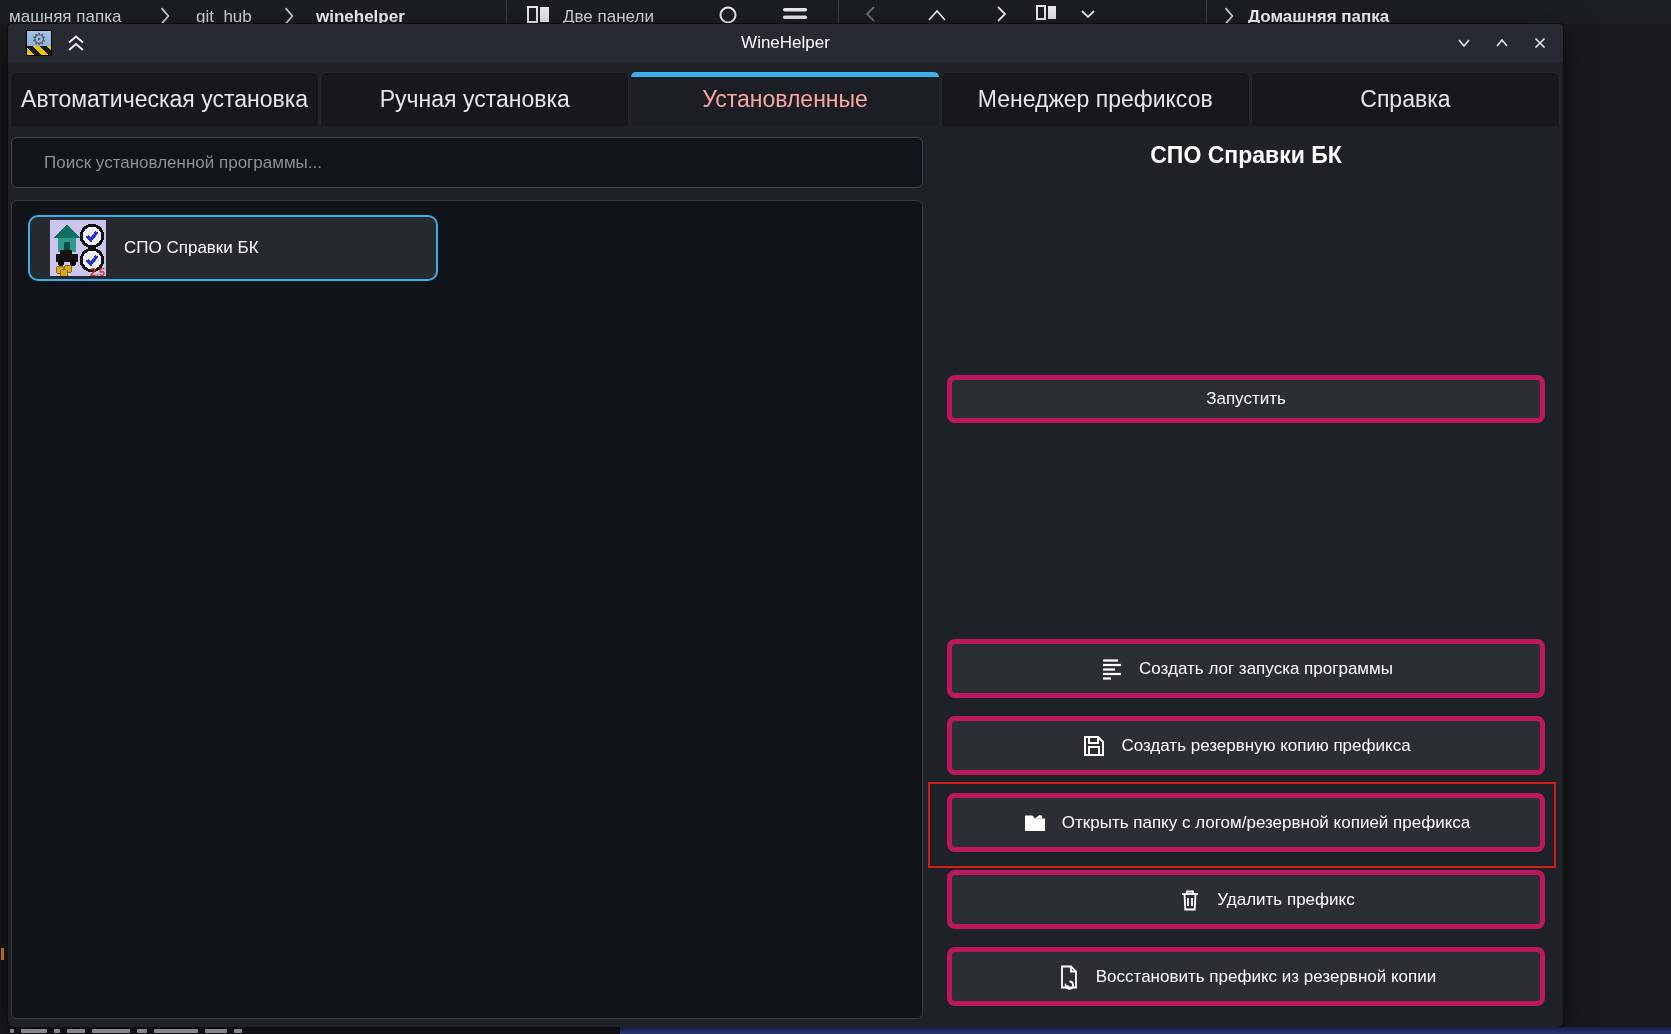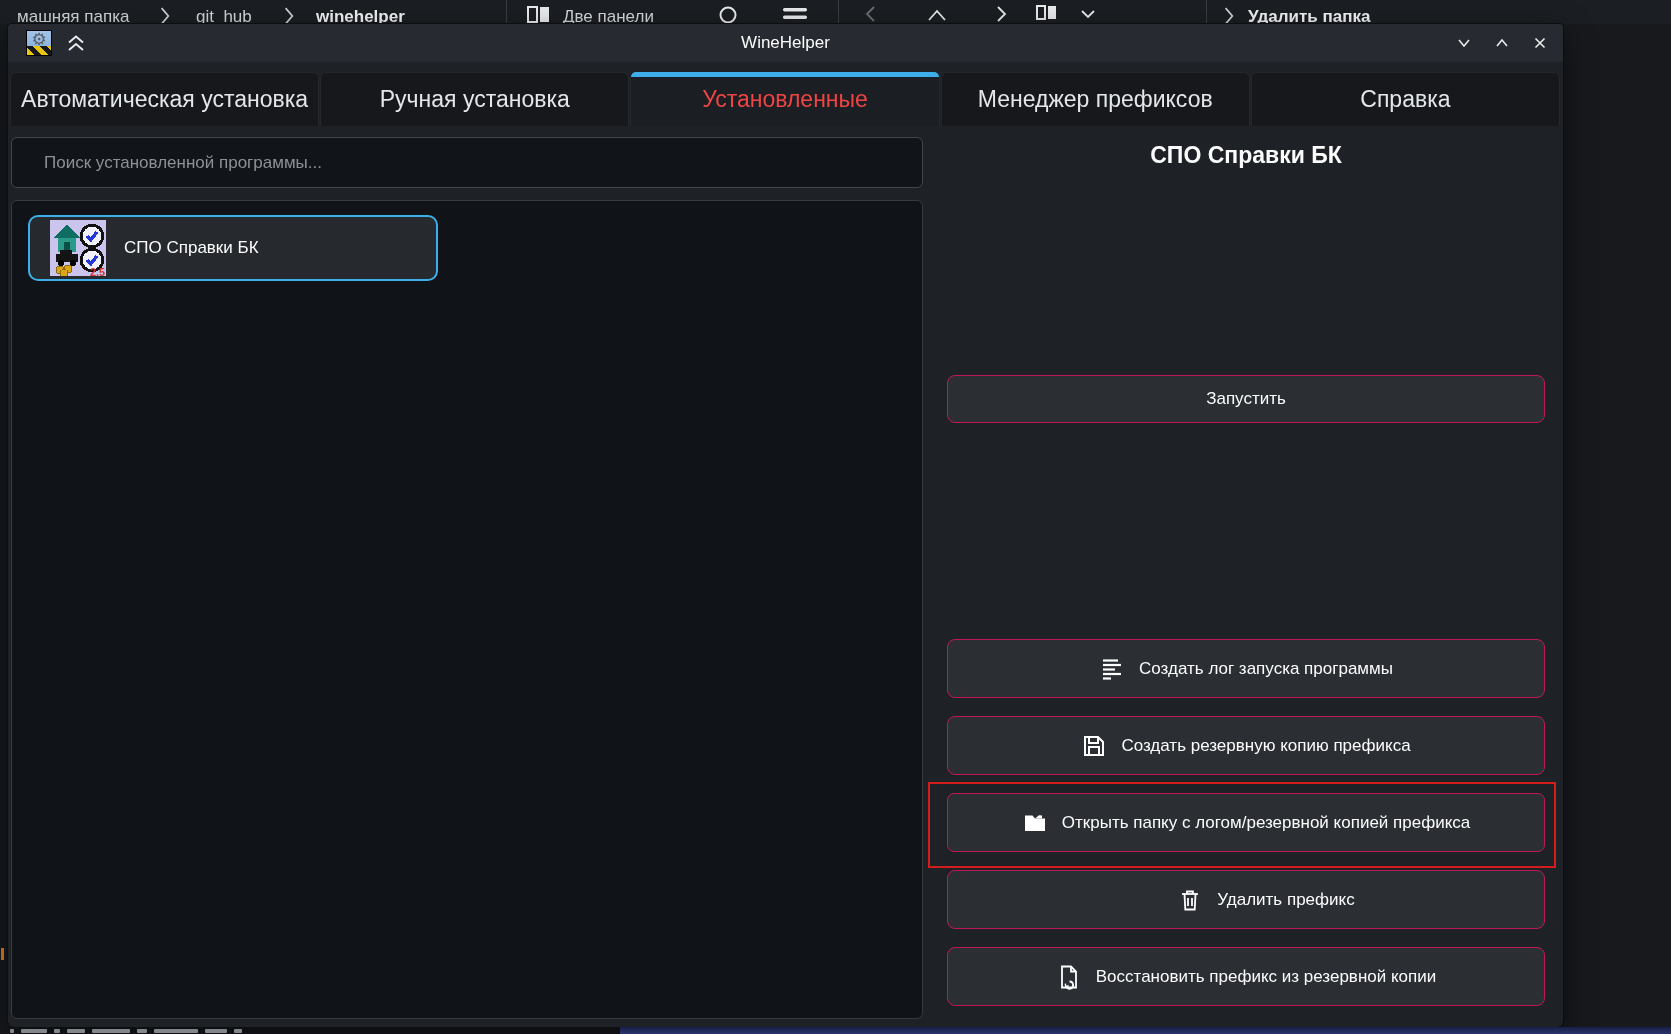--- a/index.html
+++ b/index.html
@@ -45,21 +45,21 @@
   .win-controls{position:absolute; right:14px; top:10px; display:flex; gap:20px;}
   .win-ctl{width:18px; height:18px; cursor:pointer;}
   
   .tabstrip{position:absolute; left:2px; top:48px; width:1551px; height:54px; display:flex;}
   .tab{
     flex:1; position:relative; background:#16181c; border:1px solid #24272c;
     border-bottom:none; border-radius:6px 6px 0 0; margin-right:1px;
     display:flex; align-items:center; justify-content:center;
     font-size:23px; color:#e4e7ea; cursor:pointer; box-sizing:border-box;
   }
-  .tab.active{background:#1b1e23; color:#ef4444;}
+  .tab.active{background:#1b1e23; color:#fca5a5;}
   .tab.active::before{
     content:""; position:absolute; left:0; top:-1px; width:100%; height:5px;
     background:#3daee9; border-radius:5px 5px 0 0;
   }
   
   .search-field{
     position:absolute; left:3px; top:113px; width:912px; height:51px; box-sizing:border-box;
   }
   .search-field input{
     width:100%; height:100%; box-sizing:border-box;
@@ -79,49 +79,49 @@
   }
   .program-icon{width:56px; height:56px; margin-left:20px; image-rendering:pixelated;}
   .program-label{margin-left:18px; font-size:17px; color:#fcfcfc;}
   
   .detail-title{
     position:absolute; left:939px; top:118px; width:598px; text-align:center;
     font-size:23px; font-weight:bold; color:#fcfcfc;
   }
   .btn{
     position:absolute; left:939px; width:598px; box-sizing:border-box;
-    background:#2b2f34; border:1px solid #be185d; border-radius:8px;
+    background:#2b2f34; border:5px solid #be185d; border-radius:8px;
     display:flex; align-items:center; justify-content:center; gap:14px;
     font-size:17px; color:#fcfcfc; cursor:pointer;
   }
   .btn svg{flex:0 0 auto;}
   .run-btn{top:351px; height:48px;}
   .act-0{top:615px; height:59px;}
   .act-1{top:692px; height:59px;}
-  .act-2{top:769px; height:59px;border-radius:7px;}
+  .act-2{top:769px; height:59px;}
   .act-3{top:846px; height:59px;padding-left:40px;}
   .act-4{top:923px; height:59px;text-align:center;}
   .annotation{
     position:absolute; left:920px; top:758px; width:628px; height:86px;
     border:2px solid #d31d1d; pointer-events:none; box-sizing:border-box;
   }
   
   .bottom-navy{
     position:absolute; left:620px; top:1027px; width:1051px; height:7px;
     background:linear-gradient(#161e46,#2b356e);
   }
   .clipped-status{position:absolute; left:10px; top:1029px; height:5px; display:flex; align-items:flex-start; gap:7px;}
   .clipped-status i{display:block; height:4px; background:#83878c; border-radius:1px;}
   .orange-speck{position:absolute; left:1px; top:948px; width:3px; height:12px; background:#b5651d;}
 </style>
 </head>
 <body>
 
 <div class="top-strip">
-  <span class="strip-text" style="left:17px;text-align:right;">машняя папка</span>
+  <span class="strip-text" style="left:9px;text-align:right;">машняя папка</span>
   <svg class="strip-ic" style="left:158px; top:7px;" width="14" height="18" viewBox="0 0 10 16">
       <path d="M2 1l6 7-6 7" stroke="#cfd2d5" stroke-width="1.5" fill="none"></path>
     </svg>
   <span class="strip-text" style="left:196px;">git_hub</span>
   <svg class="strip-ic" style="left:282px; top:7px;" width="14" height="18" viewBox="0 0 10 16">
       <path d="M2 1l6 7-6 7" stroke="#cfd2d5" stroke-width="1.5" fill="none"></path>
     </svg>
   <span class="strip-text strip-bold" style="left:316px;">winehelper</span>
 
   <div class="strip-sep" style="left:506px;"></div>
@@ -159,21 +159,21 @@
     </svg>
   <svg class="strip-ic" style="left:1080px; top:9px;" width="16" height="12" viewBox="0 0 16 12">
       <path d="M2 2l6 6 6-6" stroke="#e8eaec" stroke-width="1.8" fill="none"></path>
     </svg>
 
   <div class="strip-sep" style="left:1206px;"></div>
 
   <svg class="strip-ic" style="left:1222px; top:7px;" width="14" height="18" viewBox="0 0 10 16">
       <path d="M2 1l6 7-6 7" stroke="#cfd2d5" stroke-width="1.5" fill="none"></path>
     </svg>
-  <span class="strip-text strip-bold" style="left:1248px;">Удалить папка</span>
+  <span class="strip-text strip-bold" style="left:1248px;">Домашняя папка</span>
 </div>
 
 <div class="window">
 
   <div class="titlebar">
     <div class="win-appicon">
       <div class="gear">⚙</div>
       <div class="hazard"></div>
     </div>
     <svg class="keep-above" viewBox="0 0 20 18">

